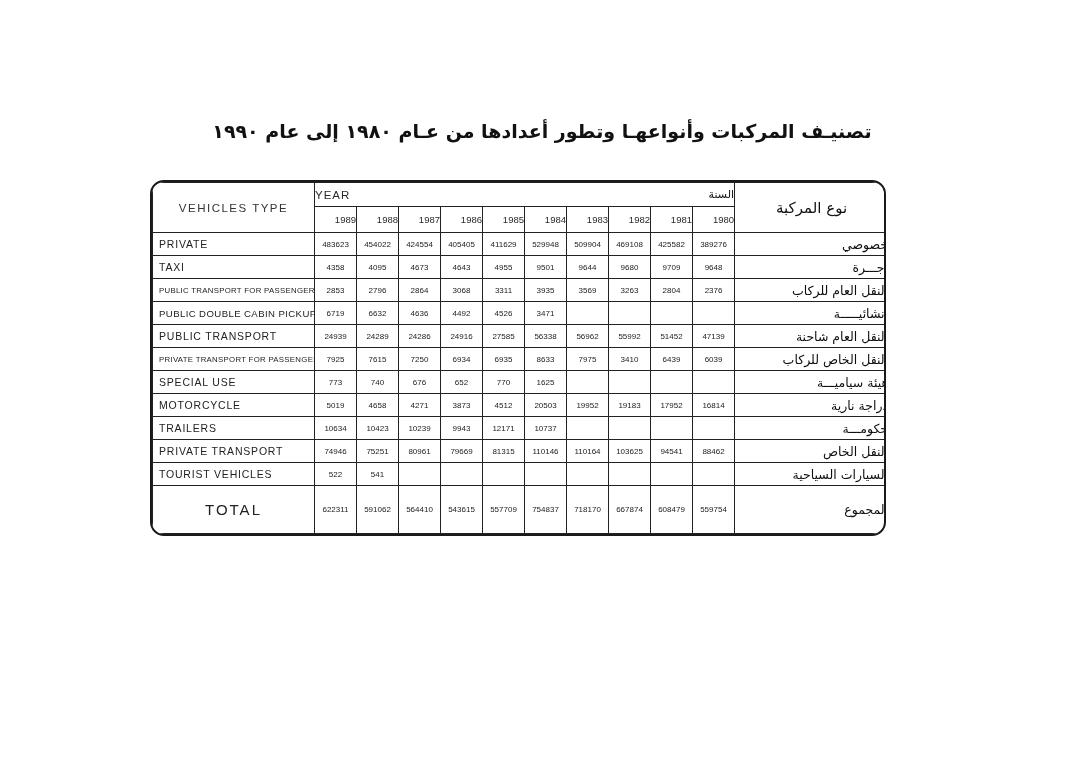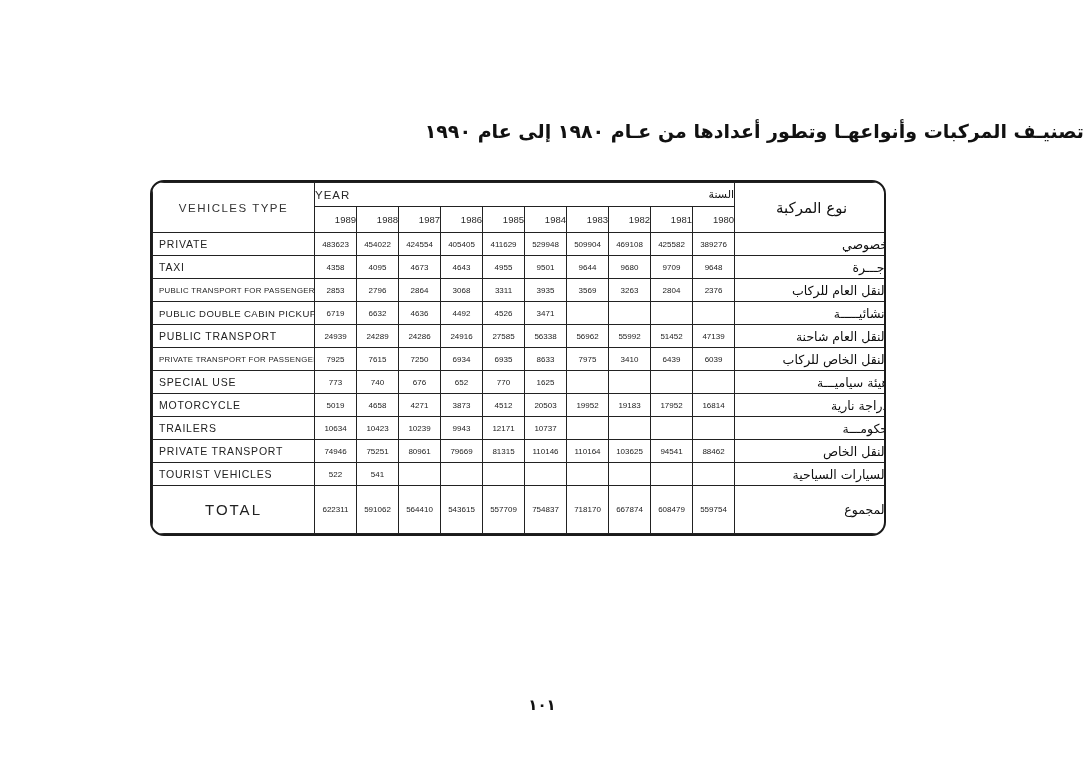--- a/index.html
+++ b/index.html
@@ -9,20 +9,21 @@
     width: 1084px;
     height: 766px;
     background: #ffffff;
     color: #161616;
     font-family: "Liberation Sans", sans-serif;
     overflow: hidden;
   }
   .title-ar {
     position: absolute;
     top: 120px; left: 0; right: 0;
+    text-align: center;
     direction: rtl;
     font-family: "DejaVu Sans", sans-serif;
     font-size: 19px;
     font-weight: bold;
     letter-spacing: 0.5px;
     color: #111;
   }
   .title-en {
     position: absolute;
     top: 152px; left: 0; right: 0;
@@ -323,15 +324,14 @@
             <td class="num">718170</td>
             <td class="num">667874</td>
             <td class="num">608479</td>
             <td class="num">559754</td>
             <td class="arlbl">المجموع</td>
           </tr>
         </tbody>
     </table>
   </div>
 
-  <div class="page-number">١٠١</div>
 
 </div>
 
 </body></html>

